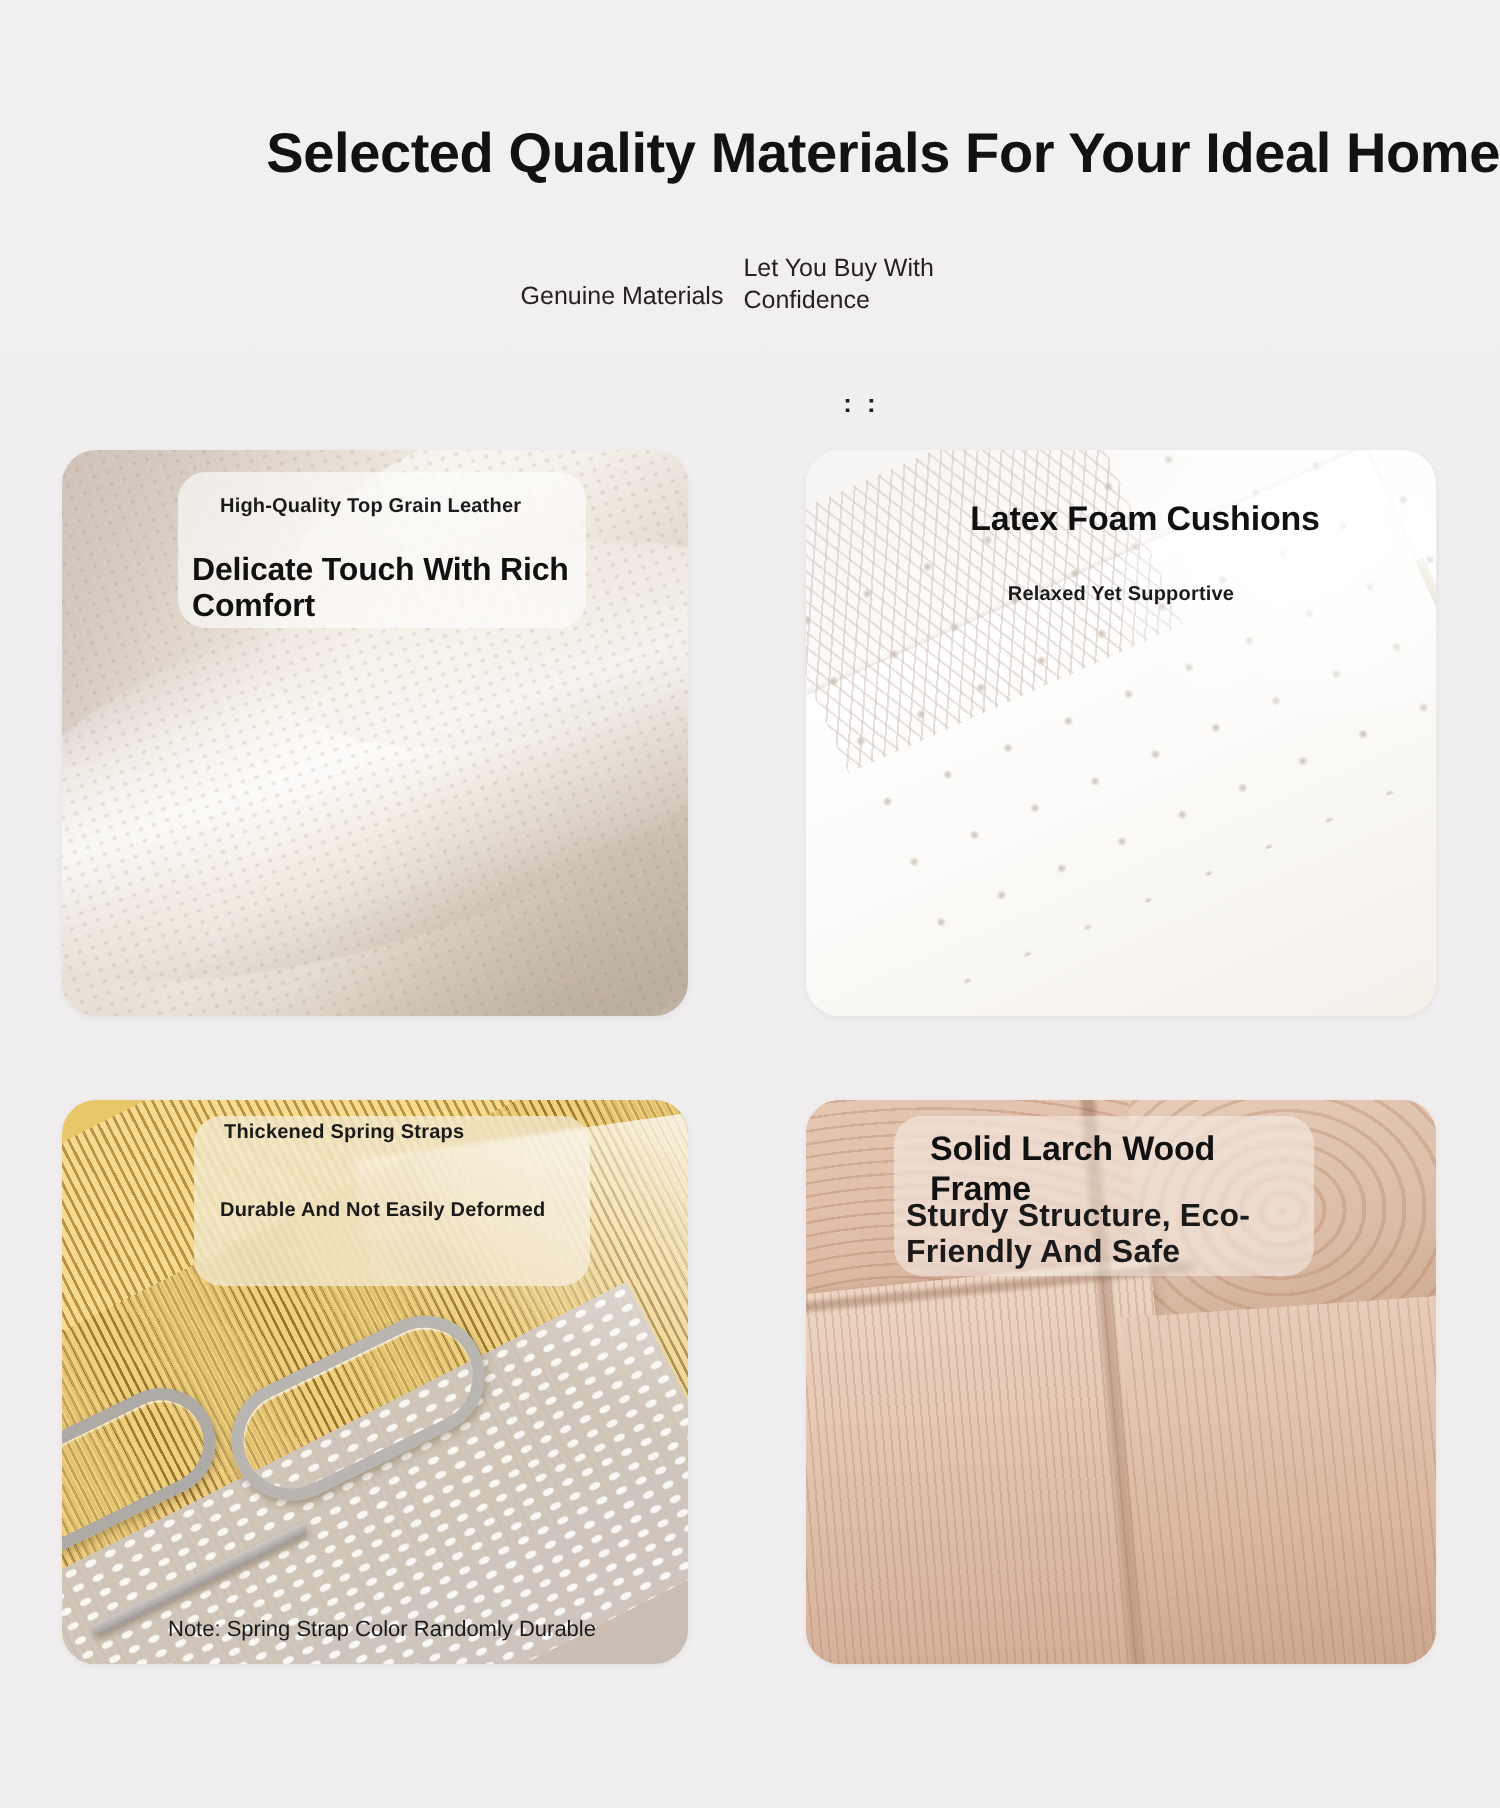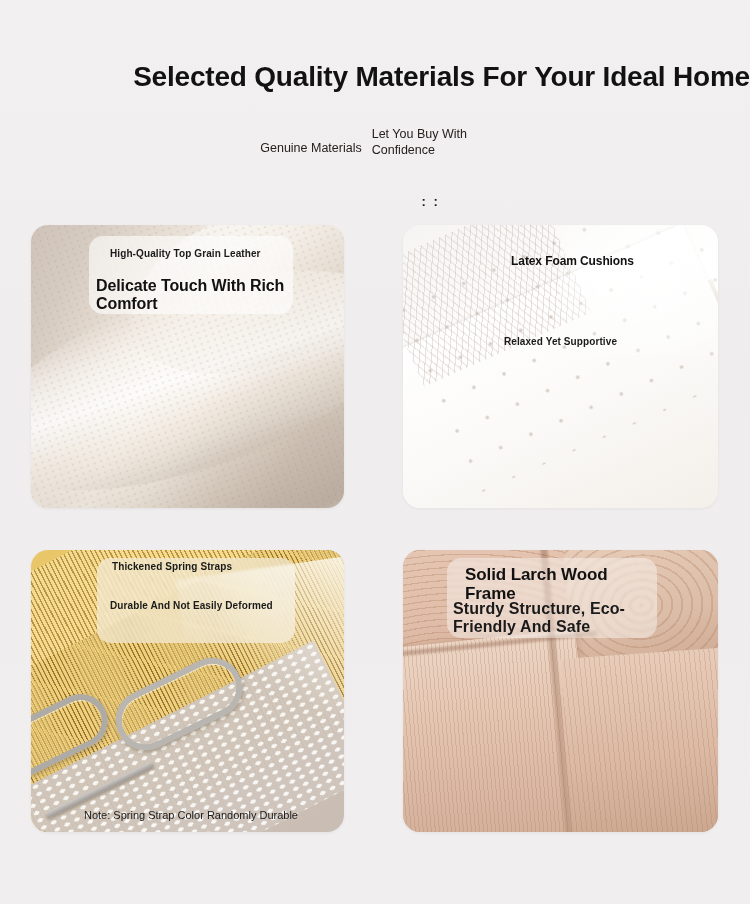--- a/index.html
+++ b/index.html
@@ -489,23 +489,22 @@
   #c1-line2 { position: absolute; left: 96px; top: 277px; width: 200px; }
 
   
   #c2-line1 {
     position: absolute; left: 403px; top: 251px; width: 315px;
     text-align: center;
   }
   #c2-line2 {
     position: absolute; left: 403px; top: 287px; width: 315px;
     text-align: center;
-    margin-top: 44px;
-  }
-  #c2-line1 .cap-big { font-size: 12px; margin-left: 24px; }
+  }
+  #c2-line1 .cap-big { font-size: 17px; margin-left: 24px; }
 
   
   #c3-panel { left: 97px; top: 558px; width: 198px; height: 85px; }
   #c3-line1 { position: absolute; left: 112px; top: 556px; width: 180px; }
   #c3-line2 { position: absolute; left: 110px; top: 595px; width: 185px; }
   #c3-note  { position: absolute; left: 84px; top: 805px; width: 230px; }
   #c3-note .cap-thin { font-size: 11px; line-height: 13px; color: #1a1a1a; }
 
   
   #c4-panel { left: 447px; top: 558px; width: 210px; height: 80px; }

